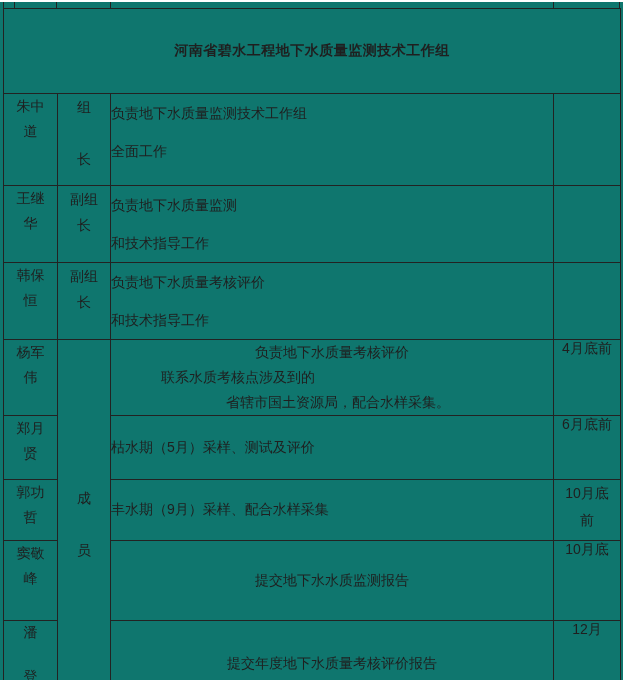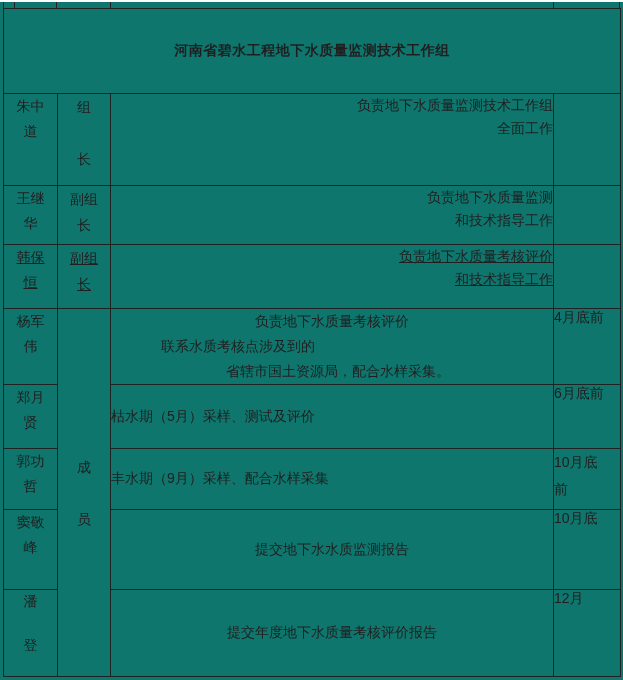--- a/index.html
+++ b/index.html
@@ -10,45 +10,45 @@
   
   .stub{position:absolute;top:0;height:6px;width:1px;background:#222;}
 
   table.grid{position:absolute;left:3px;top:6px;width:617px;
              border-collapse:collapse;table-layout:fixed;}
   table.grid td{border:1px solid #222;padding:0;font-size:14px;overflow:hidden;}
 
   .pre{white-space:pre-line;}
 
   .tr-title{height:85px;}
-  .tr1{height:92px;} .tr2{height:59px;} .tr3{height:64px;text-decoration:underline;}
+  .tr1{height:92px;} .tr2{height:59px;} .tr3{height:64px;}
   .tr4{height:75px;margin-top:22px;} .tr5{height:64px;} .tr6{height:61px;}
   .tr7{height:80px;} .tr8{height:87px;}
 
   .title-cell{text-align:center;vertical-align:middle;font-weight:bold;
               font-size:16px;letter-spacing:0.5px;}
 
   .name{text-align:center;vertical-align:top;padding-top:8px;line-height:25px;}
   .name-r8{padding-top:14px;line-height:22px;}
 
   .role{text-align:center;vertical-align:top;padding-top:3px;line-height:26px;}
   .role-b{padding-top:1px;}
   .member{text-align:center;vertical-align:middle;line-height:26px;}
 
-  .duty-center{vertical-align:top;text-align:right;line-height:23px;padding-top:6px;}
+  .duty-center{vertical-align:top;text-align:left;line-height:38px;padding-top:6px;}
   .duty-r4{vertical-align:top;padding-top:5px;line-height:25px;text-align:left;}
   .duty-r4 .l1{text-align:center;}
   .duty-r4 .l2{padding-left:50px;}
   .duty-r4 .l3{padding-left:115px;}
   .duty-left-mid{vertical-align:middle;text-align:left;padding-left:22px;}
   .duty-left-mid2{vertical-align:middle;text-align:left;padding-left:18px;padding-top:12px;}
   .duty-center-mid{vertical-align:middle;text-align:center;}
   .duty-center-mid-hi{vertical-align:middle;text-align:center;padding-bottom:14px;}
 
-  .date{text-align:left;vertical-align:top;}
+  .date{text-align:center;vertical-align:top;}
   .date-r4{padding-top:8px;}
   .date-r5{padding-top:10px;}
   .date-r6{padding-top:8px;line-height:27px;}
   .date-r7{padding-top:7px;}
   .date-r8{padding-top:37px;}
 </style>
 </head>
 <body>
 
 <div class="page">

